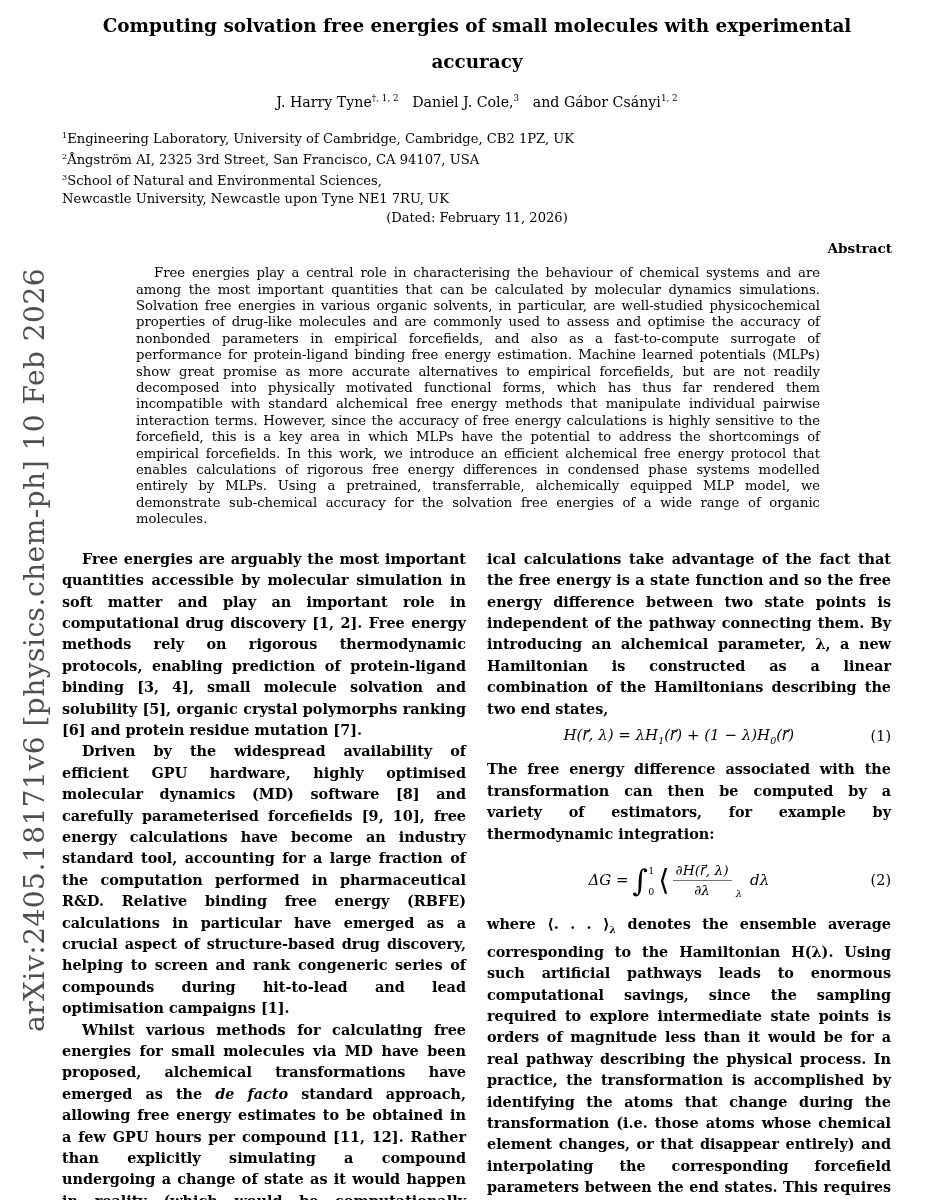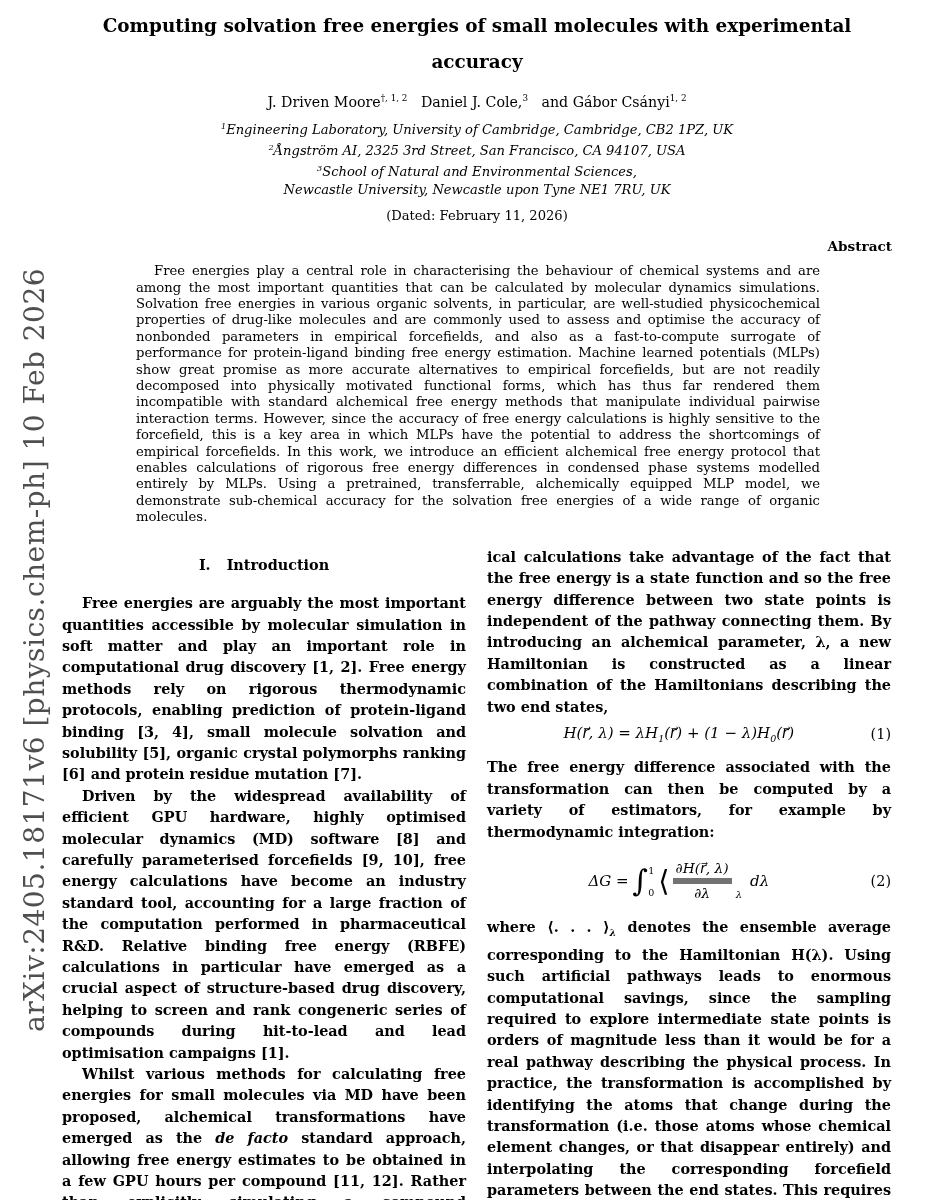--- a/index.html
+++ b/index.html
@@ -30,30 +30,29 @@
     line-height: 36px;
   }
   .authors {
     text-align: center;
     margin-top: 13px;
     font-size: 14.2px;
   }
   .author + .author { margin-left: 9px; }
   sup { font-size: 0.62em; }
   .affiliations {
-    text-align: center;
-    font-style: italic;
+    text-align: left;
     font-size: 13.1px;
     line-height: 17.6px;
-    margin-top: 8px;
+    margin-top: 17px;
   }
   .date {
     text-align: center;
     font-size: 13.1px;
-    margin-top: 10px;
+    margin-top: 3px;
   }
   .abstract-heading {
     text-align: right;
     font-weight: bold;
     font-size: 13.6px;
     margin-top: 15px;
   }
   .abstract {
     margin: 9px 72px 0 74px;
     font-size: 13.2px;
@@ -102,21 +101,21 @@
   }
   .bracket {
     font-size: 29px; line-height: 29px;
     font-family: "DejaVu Sans", sans-serif;
     font-style: normal;
   }
   .frac {
     display: inline-flex; flex-direction: column; align-items: center;
     font-size: 13.8px; line-height: 1.25;
   }
-  .frac-num { border-bottom: 6px solid #737373; padding: 0 3px 1px; }
+  .frac-num { border-bottom: 1px solid #737373; padding: 0 3px 1px; }
   .frac-den { padding-top: 1px; }
   .avg-sub { font-size: 10px; position: relative; top: 13px; margin-left: -2px; }
   .eq-tail { margin-left: 5px; }
   .eq-number { font-size: 14.4px; font-style: normal; }
   
   .footnote { position: absolute; left: 62px; top: 1214px; width: 404px; }
   .footnote-rule { width: 112px; border-top: 1.2px solid #000; margin-bottom: 9px; }
   .footnote-text { font-size: 12.8px; }
   .footnote-text a { color: #000; text-decoration: none; }
 </style>
@@ -125,21 +124,21 @@
 
 <div class="page">
 
   <div class="arxiv-stamp">arXiv:2405.18171v6  [physics.chem-ph]  10 Feb 2026</div>
 
   <div class="content">
 
     <h1 class="title">Computing solvation free energies of small molecules with experimental accuracy</h1>
 
     <div class="authors">
-      <span class="author"><span>J. Driven Moore</span><sup>†, 1, 2</sup></span>
+      <span class="author"><span>J. Harry Tyne</span><sup>†, 1, 2</sup></span>
       <span class="author"><span>Daniel J. Cole,</span><sup>3</sup></span>
       <span class="author"><span>and Gábor Csányi</span><sup>1, 2</sup></span>
     </div>
 
     <div class="affiliations">
       <div><sup>1</sup><span>Engineering Laboratory, University of Cambridge, Cambridge, CB2 1PZ, UK</span></div>
       <div><sup>2</sup><span>Ångström AI, 2325 3rd Street, San Francisco, CA 94107, USA</span></div>
       <div><sup>3</sup><span>School of Natural and Environmental Sciences,</span></div>
       <div><span>Newcastle University, Newcastle upon Tyne NE1 7RU, UK</span></div>
     </div>
@@ -148,23 +147,20 @@
 
     <div class="abstract-heading">Abstract</div>
 
     <div class="abstract">
       <p>Free energies play a central role in characterising the behaviour of chemical systems and are among the most important quantities that can be calculated by molecular dynamics simulations. Solvation free energies in various organic solvents, in particular, are well-studied physicochemical properties of drug-like molecules and are commonly used to assess and optimise the accuracy of nonbonded parameters in empirical forcefields, and also as a fast-to-compute surrogate of performance for protein-ligand binding free energy estimation. Machine learned potentials (MLPs) show great promise as more accurate alternatives to empirical forcefields, but are not readily decomposed into physically motivated functional forms, which has thus far rendered them incompatible with standard alchemical free energy methods that manipulate individual pairwise interaction terms. However, since the accuracy of free energy calculations is highly sensitive to the forcefield, this is a key area in which MLPs have the potential to address the shortcomings of empirical forcefields. In this work, we introduce an efficient alchemical free energy protocol that enables calculations of rigorous free energy differences in condensed phase systems modelled entirely by MLPs. Using a pretrained, transferrable, alchemically equipped MLP model, we demonstrate sub-chemical accuracy for the solvation free energies of a wide range of organic molecules.</p>
     </div>
 
     <div class="columns">
 
       <div class="col">
-        <div class="section-heading">
-          <span class="num">I.</span><span>Introduction</span>
-        </div>
         <p>Free energies are arguably the most important quantities accessible by molecular simulation in soft matter and play an important role in computational drug discovery [1, 2]. Free energy methods rely on rigorous thermodynamic protocols, enabling prediction of protein-ligand binding [3, 4], small molecule solvation and solubility [5], organic crystal polymorphs ranking [6] and protein residue mutation [7].</p>
         <p>Driven by the widespread availability of efficient GPU hardware, highly optimised molecular dynamics (MD) software [8] and carefully parameterised forcefields [9, 10], free energy calculations have become an industry standard tool, accounting for a large fraction of the computation performed in pharmaceutical R&amp;D. Relative binding free energy (RBFE) calculations in particular have emerged as a crucial aspect of structure-based drug discovery, helping to screen and rank congeneric series of compounds during hit-to-lead and lead optimisation campaigns [1].</p>
         <p><span>Whilst various methods for calculating free energies for small molecules via MD have been proposed, alchemical transformations have emerged as the </span><em>de facto</em><span> standard approach, allowing free energy estimates to be obtained in a few GPU hours per compound [11, 12]. Rather than explicitly simulating a compound undergoing a change of state as it would happen in reality (which would be computationally prohibitive), alchem-</span></p>
       </div>
 
       <div class="col">
         <p class="noindent">ical calculations take advantage of the fact that the free energy is a state function and so the free energy difference between two state points is independent of the pathway connecting them. By introducing an alchemical parameter, λ, a new Hamiltonian is constructed as a linear combination of the Hamiltonians describing the two end states,</p>
 
         <div class="equation">
           <span class="eq-flex">

